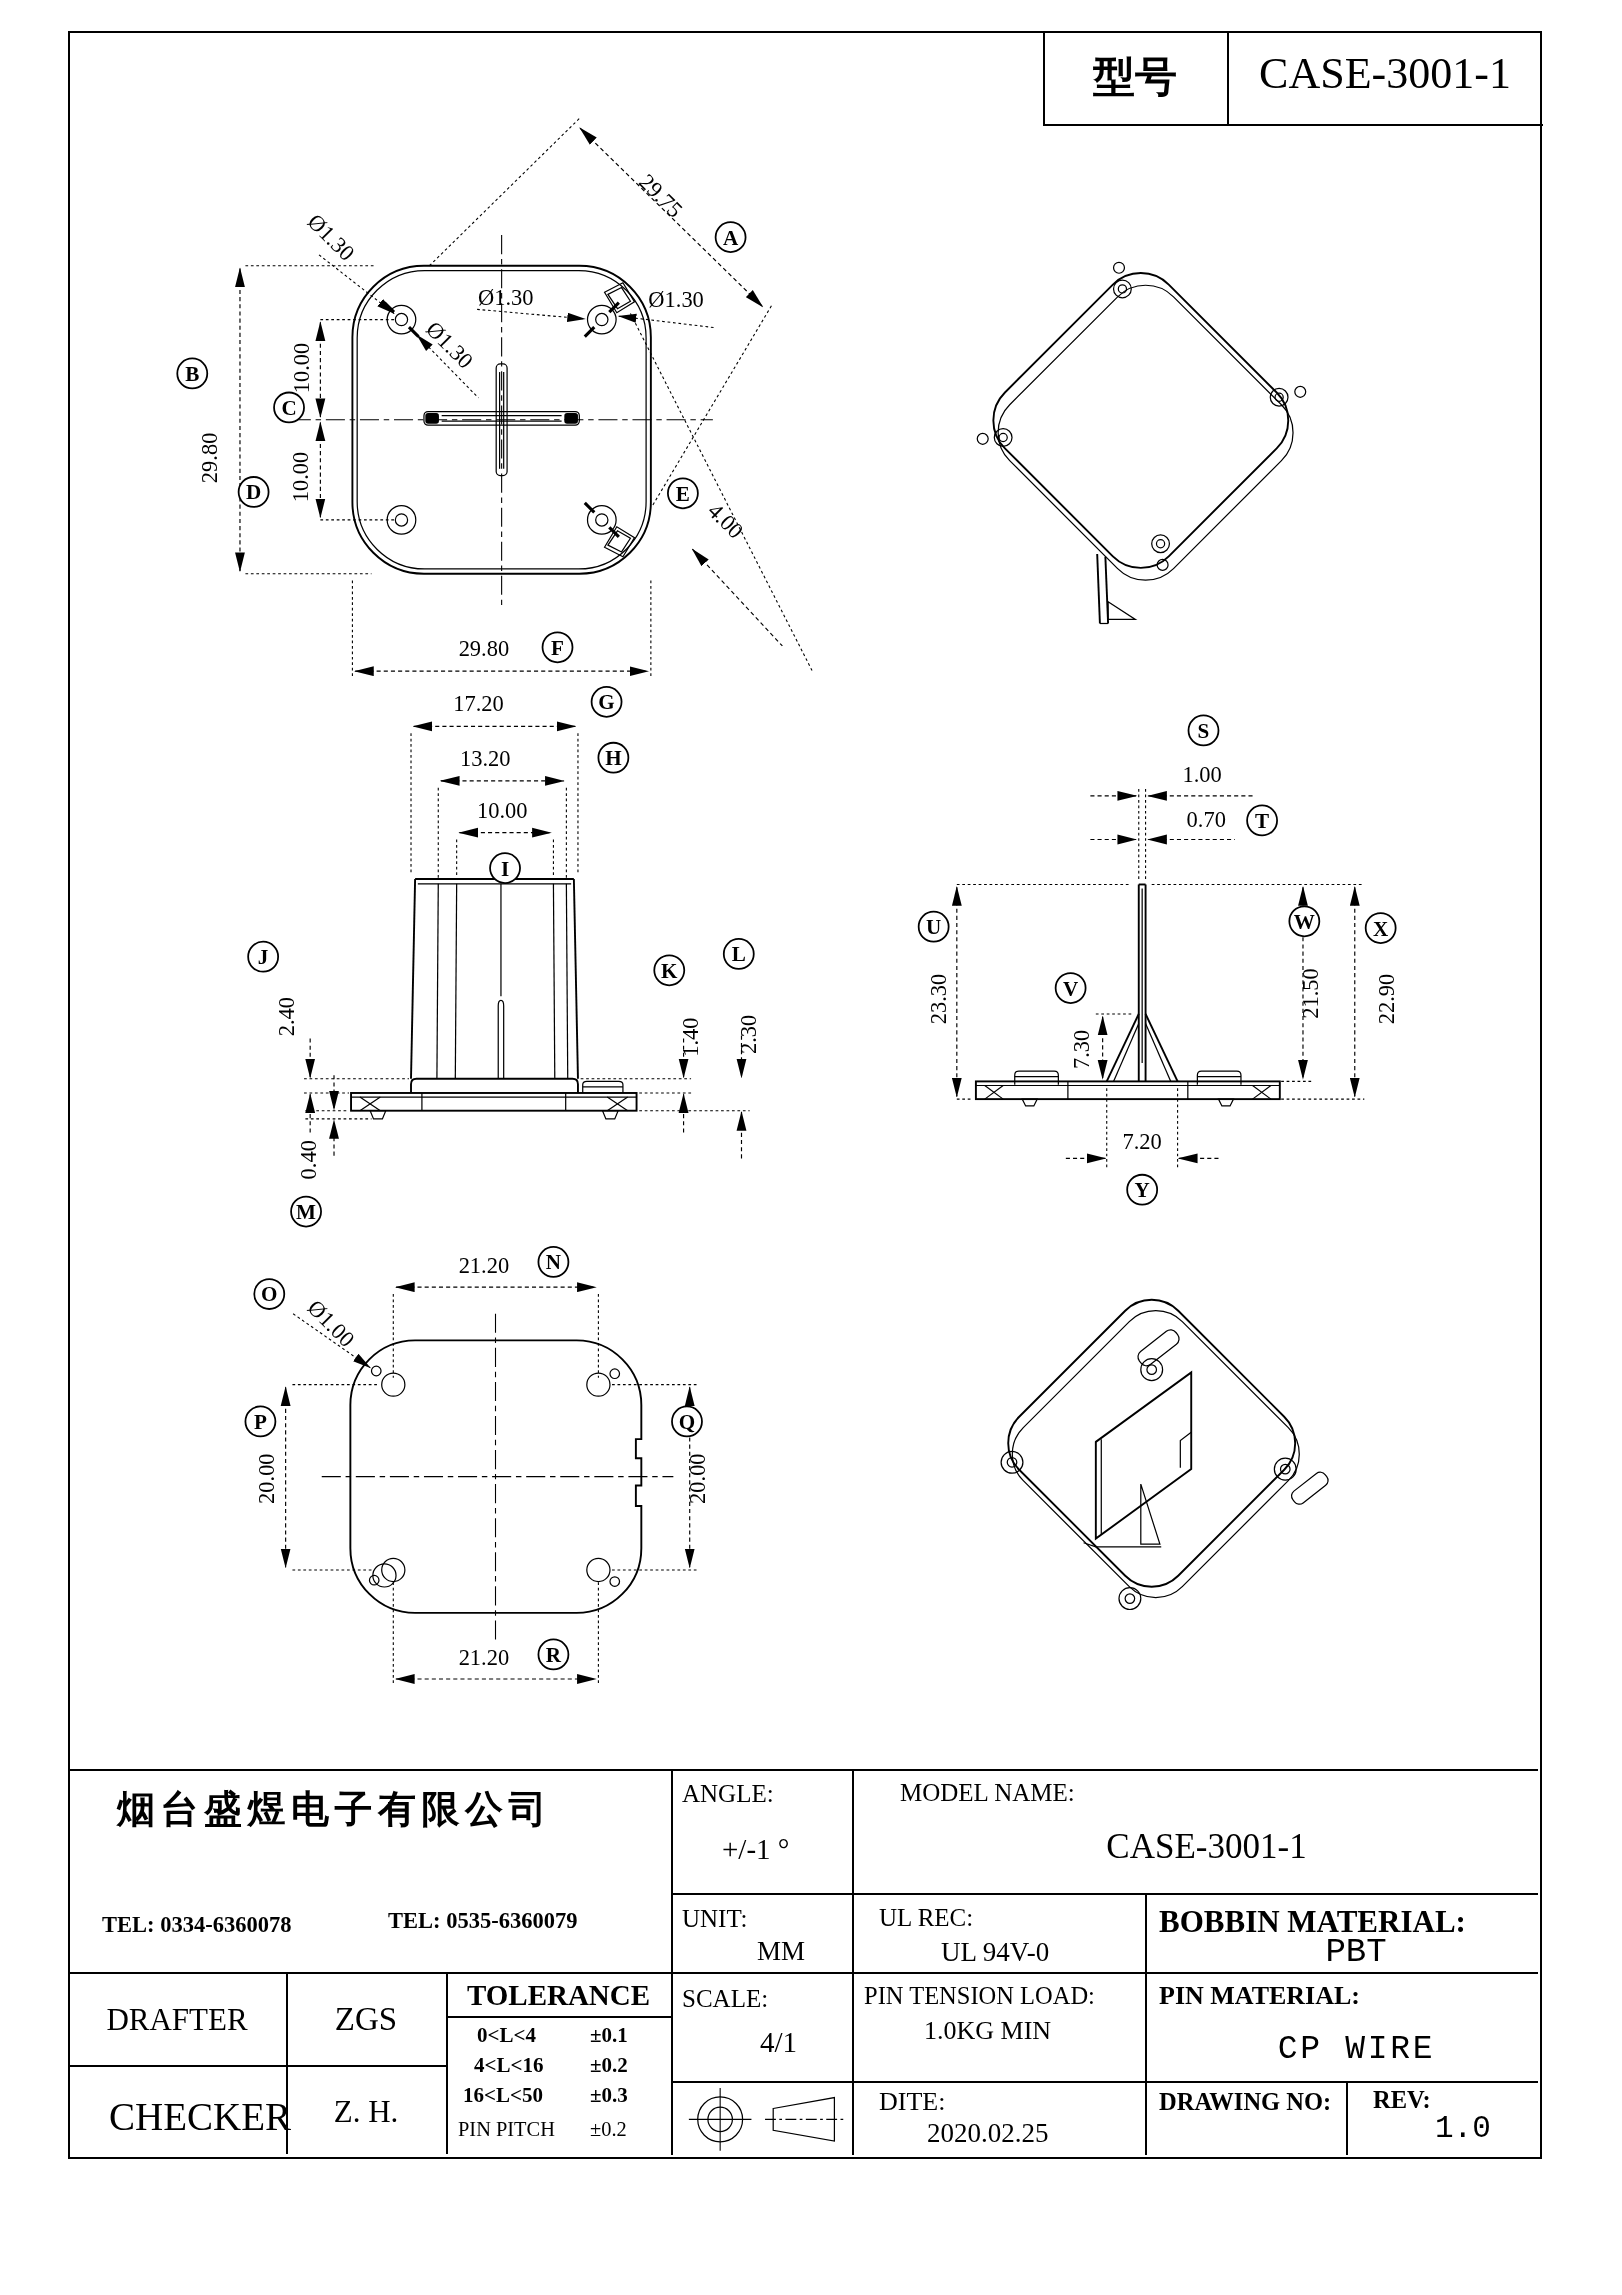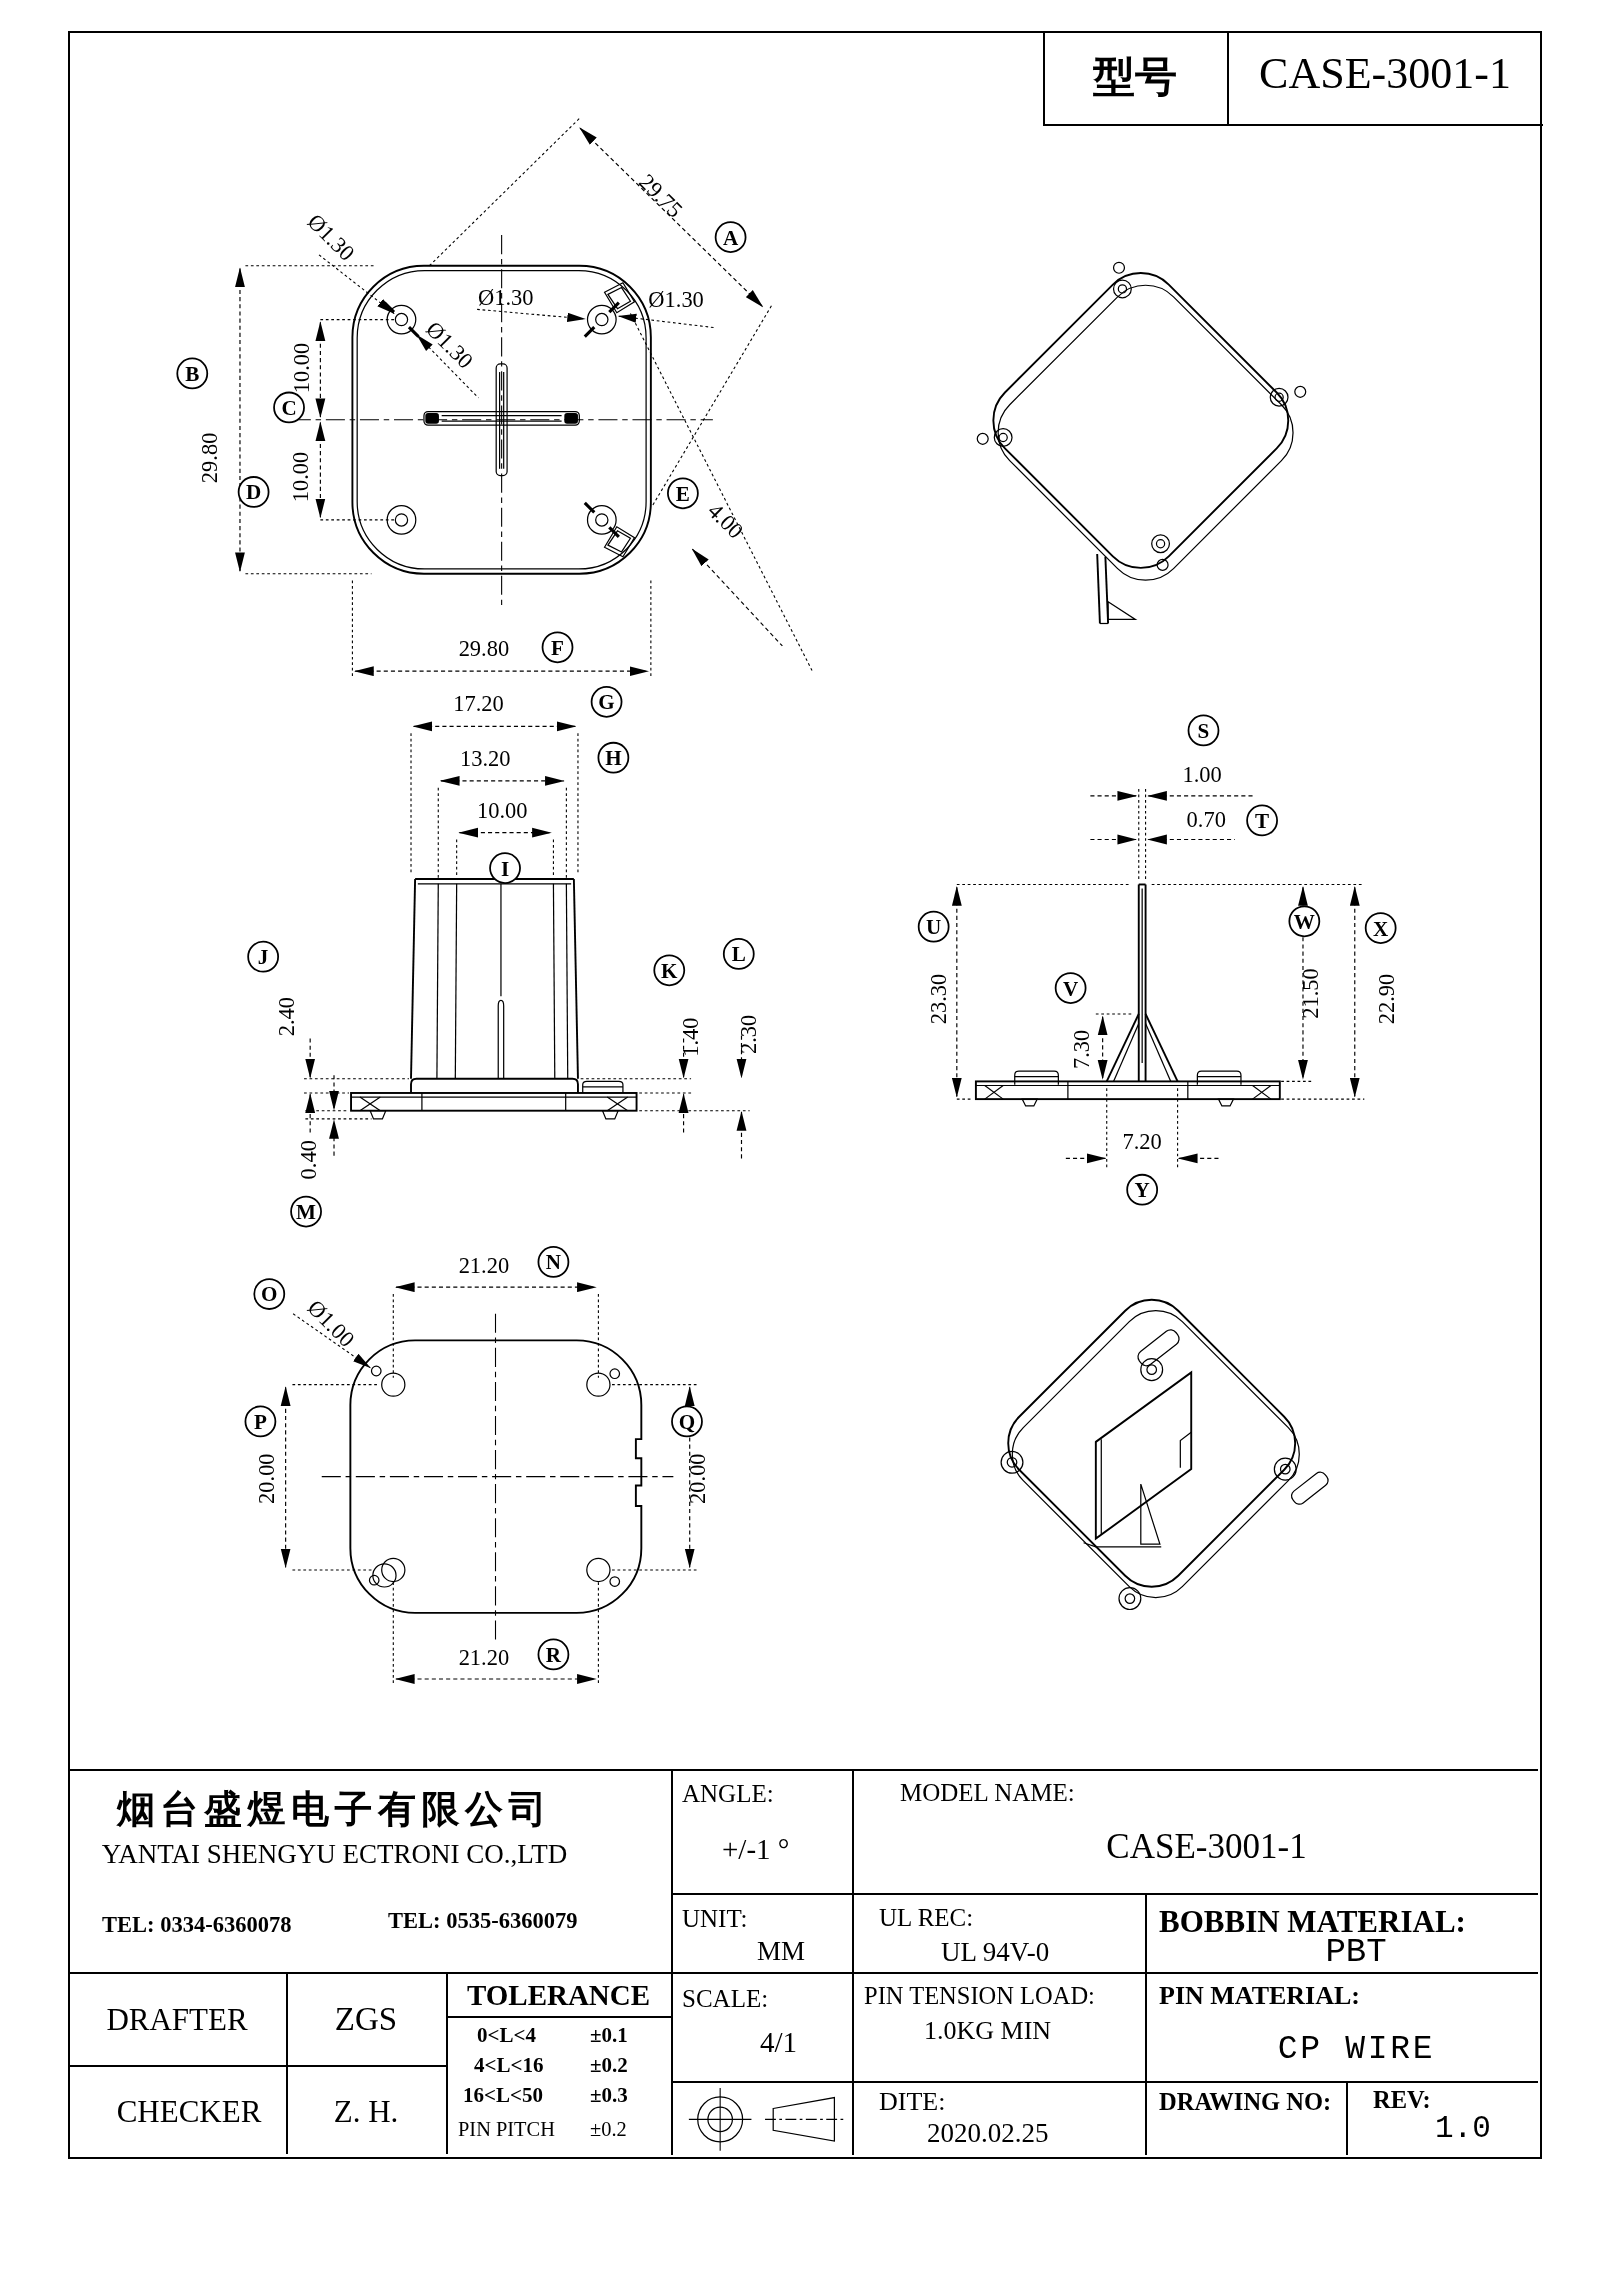--- a/index.html
+++ b/index.html
@@ -423,27 +423,26 @@
   <div class="hline" style="left:68px;top:2065px;width:378px;"></div>
   <div class="hline" style="left:671px;top:2081px;width:867px;"></div>
   <div class="vline" style="left:671px;top:1769px;height:386px;"></div>
   <div class="vline" style="left:852px;top:1769px;height:386px;"></div>
   <div class="vline" style="left:1145px;top:1893px;height:262px;"></div>
   <div class="vline" style="left:286px;top:1972px;height:182px;"></div>
   <div class="vline" style="left:446px;top:1972px;height:182px;"></div>
   <div class="vline" style="left:1346px;top:2081px;height:74px;"></div>
 
   <div class="txt serifb ctr" style="left:89px;top:1784px;width:491px;font-size:38px;letter-spacing:5.5px;">烟台盛煜电子有限公司</div>
-  <div class="txt serif ctr" style="left:89px;top:1839px;width:491px;font-size:27px;">YANTAI SHENGYU ECTRONI CO.,LTD</div>
   <div class="txt serifb" style="left:102px;top:1912px;font-size:22.5px;">TEL: 0334-6360078</div>
   <div class="txt serifb" style="left:388px;top:1908px;font-size:22.5px;">TEL: 0535-6360079</div>
 
   <div class="txt serif ctr" style="left:68px;top:2002px;width:218px;font-size:31px;">DRAFTER</div>
   <div class="txt serif ctr" style="left:286px;top:2001px;width:160px;font-size:33px;">ZGS</div>
-  <div class="txt serif ctr" style="left:57px;top:2094px;width:264px;font-size:31px;">CHECKER</div>
+  <div class="txt serif ctr" style="left:68px;top:2094px;width:264px;font-size:39px;">CHECKER</div>
   <div class="txt serif ctr" style="left:286px;top:2094px;width:160px;font-size:31px;">Z. H.</div>
 
   <div class="txt serifb ctr" style="left:446px;top:1979px;width:225px;font-size:29px;">TOLERANCE</div>
   <div class="txt serifb" style="left:477px;top:2023px;font-size:21px;">0&lt;L&lt;4</div>
   <div class="txt serifb" style="left:590px;top:2023px;font-size:21px;">±0.1</div>
   <div class="txt serifb" style="left:474px;top:2053px;font-size:21px;">4&lt;L&lt;16</div>
   <div class="txt serifb" style="left:590px;top:2053px;font-size:21px;">±0.2</div>
   <div class="txt serifb" style="left:463px;top:2083px;font-size:21px;">16&lt;L&lt;50</div>
   <div class="txt serifb" style="left:590px;top:2083px;font-size:21px;">±0.3</div>
   <div class="txt serif" style="left:458px;top:2118px;font-size:20.4px;">PIN PITCH</div>

